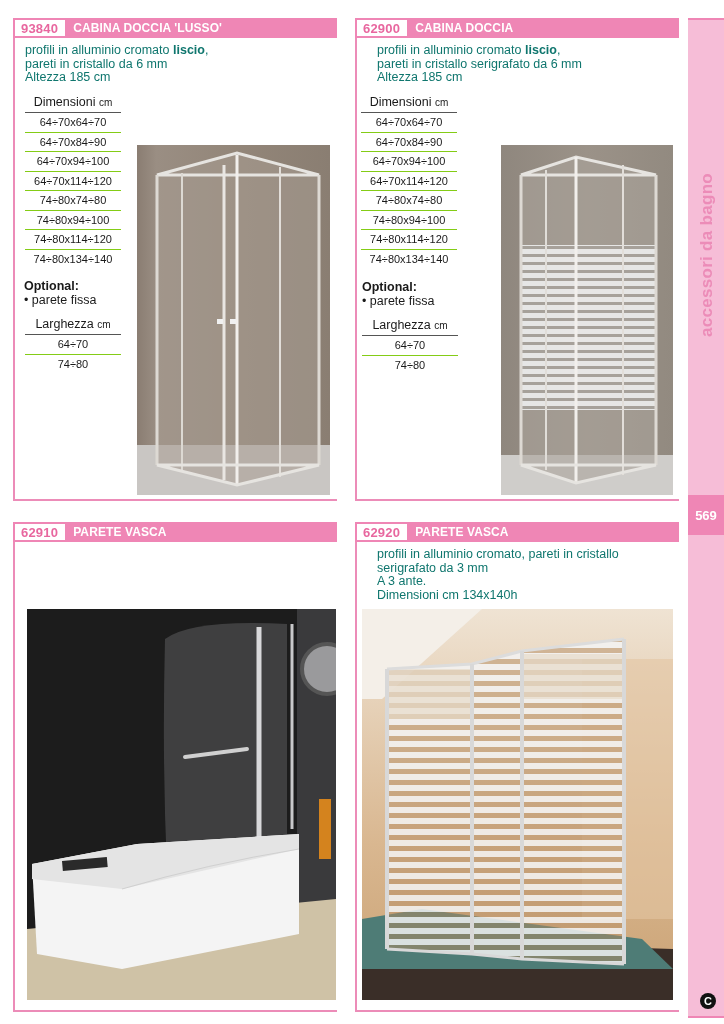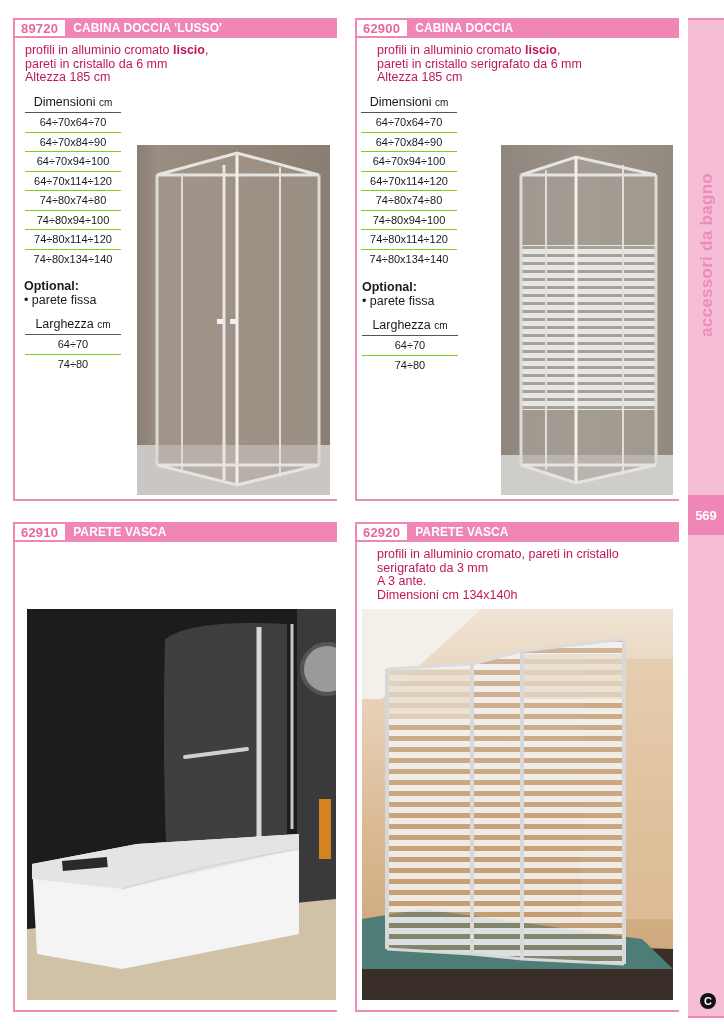--- a/index.html
+++ b/index.html
@@ -35,21 +35,21 @@
       font-size: 12px;
       padding-left: 8px;
       display: flex; align-items: center;
       letter-spacing: 0.1px;
       text-align: center;
     }
     .desc {
       font-size: 12.5px;
       line-height: 13.5px;
       padding: 6px 0 0 20px;
-      color: #be185d;
+      color: #0f766e;
     }
     .desc b { font-weight: bold; }
 
     .spec {
       position: absolute;
       width: 96px;
       font-size: 11px;
       text-align: center;
     }
     .spec-head {
@@ -108,21 +108,21 @@
 
 <div class="sidebar"></div>
 <div class="side-label">
   <span>accessori da bagno</span>
 </div>
 <div class="page-num">569</div>
 <div class="logo">C</div>
 
 <div class="card" style="left:13px; top:18px; width:324px; height:483px;">
   <div class="card-header">
-    <span class="code">89720</span>
+    <span class="code">93840</span>
     <span class="title">CABINA DOCCIA 'LUSSO'</span>
   </div>
   <div class="desc" style="padding-left:10px;">
     <div><span>profili in alluminio cromato </span><b>liscio</b><span>,</span></div>
     <div>pareti in cristallo da 6 mm</div>
     <div>Altezza 185 cm</div>
   </div>
 </div>
 <div class="spec" style="left:25px; top:95px;">
   <div class="spec-head"><span>Dimensioni</span> <small>cm</small></div>

